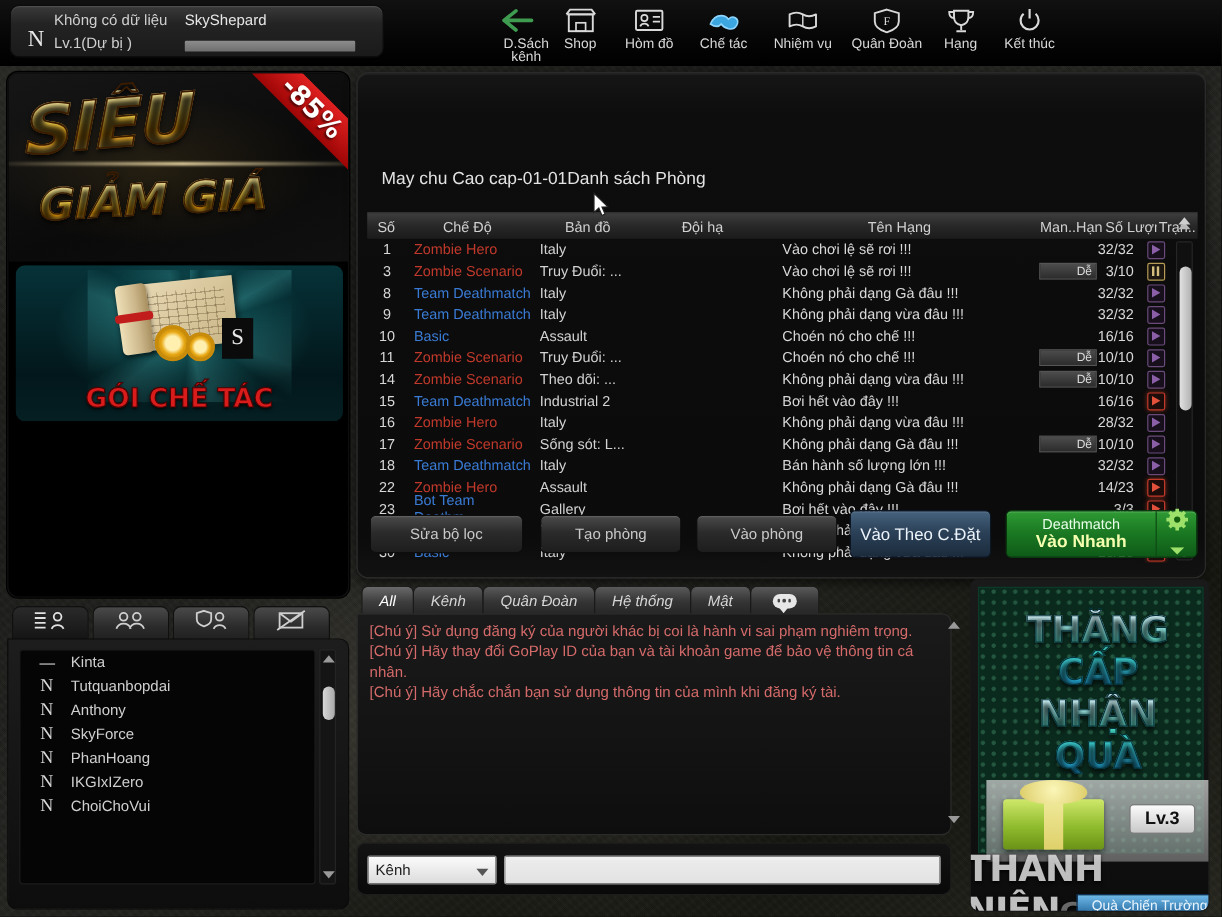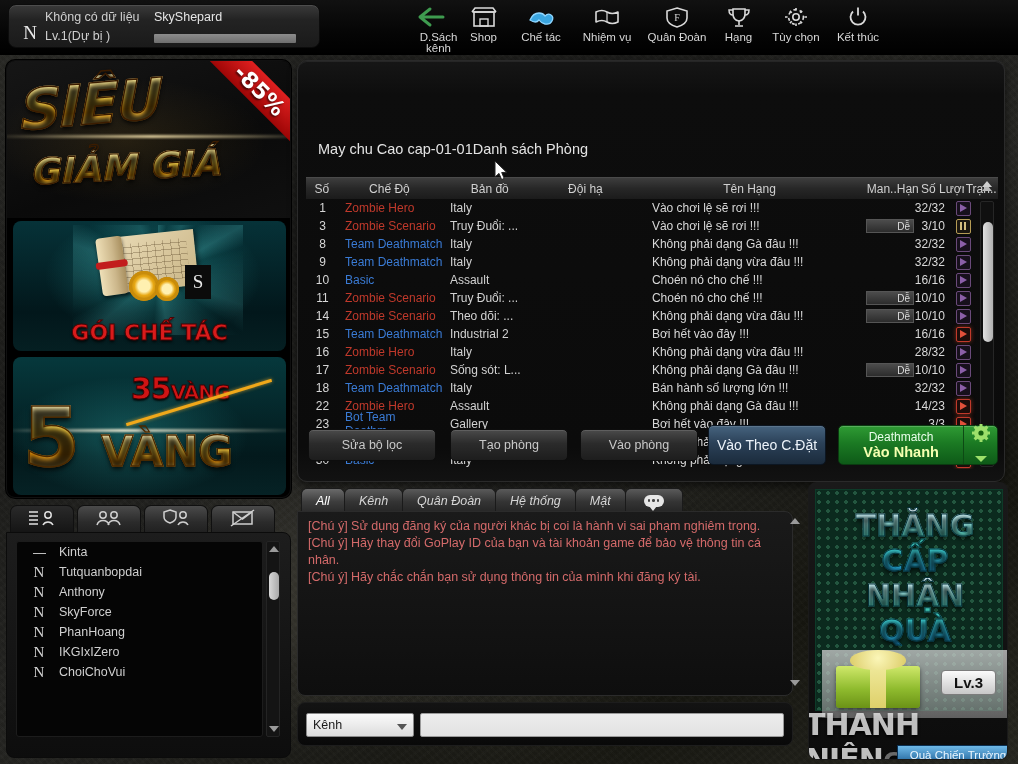--- a/index.html
+++ b/index.html
@@ -446,20 +446,31 @@
         <div class="ic">
           <svg width="26" height="22" viewBox="0 0 26 22">
               <rect x="3" y="6" width="20" height="14" fill="none" stroke="#d9d9d9" stroke-width="1.6"></rect>
               <path d="M1 6 h24 M1 6 l3-4 h18 l3 4" fill="none" stroke="#d9d9d9" stroke-width="1.6"></path>
               <rect x="9" y="13" width="8" height="7" fill="none" stroke="#d9d9d9" stroke-width="1.4"></rect>
             </svg>
         </div>
         <div class="lb">Shop</div>
       </div>
 
+      <div class="nav wide">
+        <div class="ic">
+          <svg width="26" height="22" viewBox="0 0 26 22">
+              <rect x="2" y="3" width="22" height="16" rx="1" fill="none" stroke="#d9d9d9" stroke-width="1.6"></rect>
+              <circle cx="9" cy="9" r="2.6" fill="none" stroke="#d9d9d9" stroke-width="1.4"></circle>
+              <path d="M5.5 16 a3.8 3.8 0 0 1 7 0" fill="none" stroke="#d9d9d9" stroke-width="1.4"></path>
+              <path d="M16 8 h6 M16 12 h6" stroke="#d9d9d9" stroke-width="1.4"></path>
+            </svg>
+        </div>
+        <div class="lb">Hòm đồ</div>
+      </div>
 
       <div class="nav wide">
         <div class="ic">
           <svg width="30" height="22" viewBox="0 0 30 22">
               <path d="M4 14 q3-7 9-7 q4 0 6 3 q3-3 6-1 q3 2 1 6 q-2 4-7 3 q-4-1-6-4 q-3 4-9 0 z" fill="#3ba6e0" stroke="#8fd6ff" stroke-width="1.3"></path>
             </svg>
         </div>
         <div class="lb">Chế tác</div>
       </div>
 
@@ -487,32 +498,20 @@
         <div class="ic">
           <svg width="26" height="22" viewBox="0 0 26 22">
               <path d="M7 3 h12 v5 q0 6-6 7 q-6-1-6-7 z" fill="none" stroke="#d9d9d9" stroke-width="1.6"></path>
               <path d="M7 4 H3 q0 5 4 5 M19 4 h4 q0 5-4 5" fill="none" stroke="#d9d9d9" stroke-width="1.5"></path>
               <path d="M13 15 v4 M9 20 h8" stroke="#d9d9d9" stroke-width="1.6"></path>
             </svg>
         </div>
         <div class="lb">Hạng</div>
       </div>
 
-      <div class="nav wide">
-        <div class="ic">
-          <svg width="26" height="22" viewBox="0 0 26 22">
-              <g fill="none" stroke="#d9d9d9" stroke-width="1.6">
-                <circle cx="13" cy="11" r="3.2"></circle>
-                <path d="M13 2 v2.6 M13 17.4 V20 M4.6 11 H2 M24 11 h-2.6 M6.9 4.9 l1.9 1.9 M17.2 15.2 l1.9 1.9 M19.1 4.9 l-1.9 1.9 M8.8 15.2 l-1.9 1.9"></path>
-                <circle cx="13" cy="11" r="7.4" stroke-dasharray="3 3.4"></circle>
-              </g>
-            </svg>
-        </div>
-        <div class="lb">Tùy chọn</div>
-      </div>
 
       <div class="nav wide">
         <div class="ic">
           <svg width="26" height="22" viewBox="0 0 26 22">
               <path d="M8 5.5 a7.5 7.5 0 1 0 10 0" fill="none" stroke="#d9d9d9" stroke-width="1.8"></path>
               <path d="M13 1.5 v8" stroke="#d9d9d9" stroke-width="1.8"></path>
             </svg>
         </div>
         <div class="lb">Kết thúc</div>
       </div>
@@ -532,27 +531,20 @@
     <div class="ban ban2">
       <div class="rays"></div>
       <div class="paper"></div>
       <div class="scroll-icon"></div>
       <div class="gear g1"></div>
       <div class="gear g2"></div>
       <div class="sblk">S</div>
       <div class="b2t">GÓI CHẾ TÁC</div>
     </div>
 
-    <div class="ban ban3">
-      <div class="flare"></div>
-      <div class="b3old"><span style="font-size:30px">35</span><span>VÀNG</span></div>
-      <div class="b3slash"></div>
-      <div class="b3big">5</div>
-      <div class="b3w">VÀNG</div>
-    </div>
   </div>
 
   <div class="friends">
     <div class="ftabs">
       <div class="ftab sel">
         <span>
           <svg width="30" height="18" viewBox="0 0 30 18">
               <g stroke="#e2e2e2" stroke-width="1.5" fill="none">
                 <path d="M2 3h9 M2 7h9 M2 11h9 M2 15h9"></path>
                 <circle cx="21" cy="6" r="3.2"></circle>

